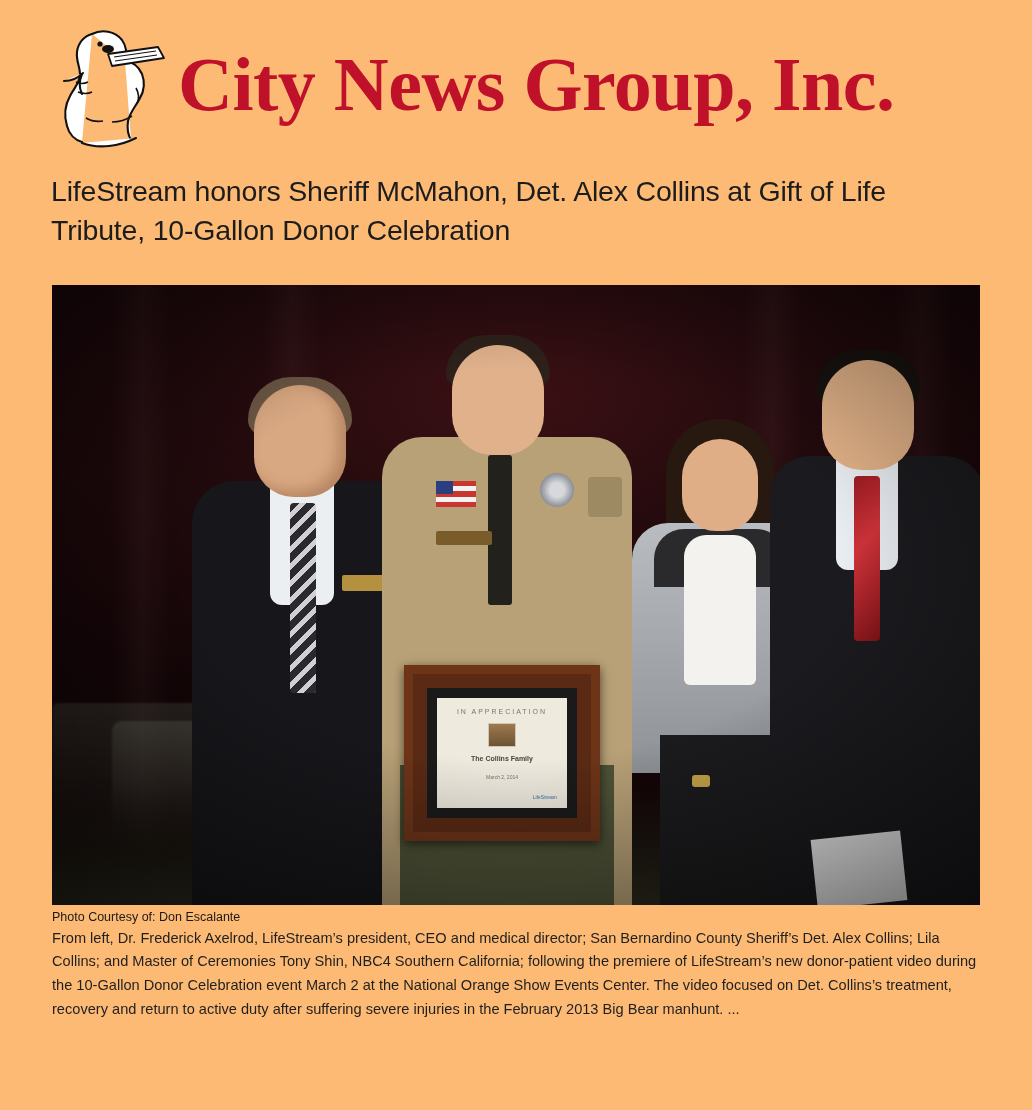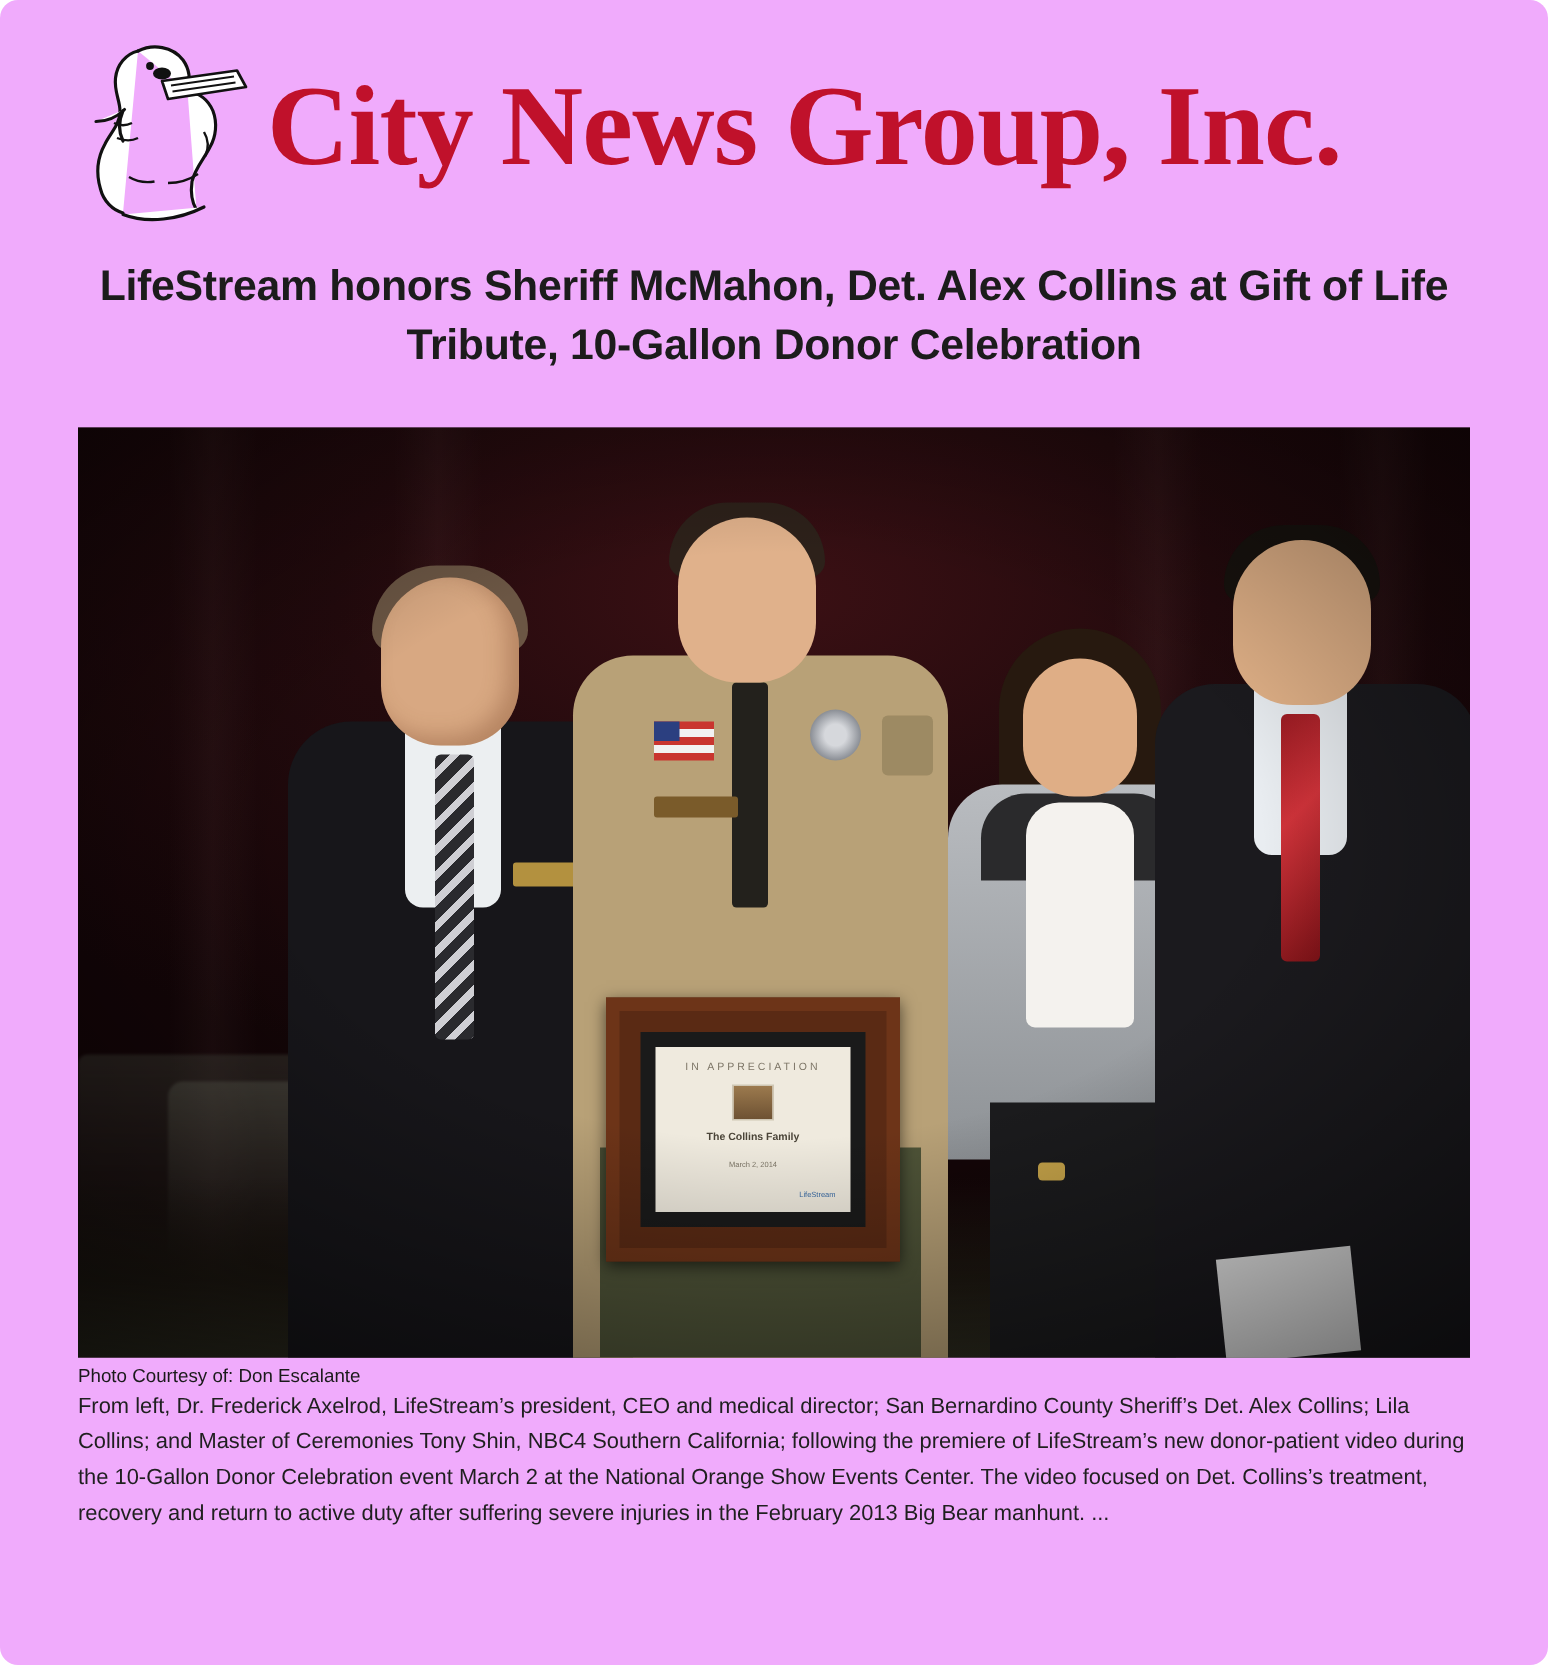--- a/index.html
+++ b/index.html
@@ -11,22 +11,21 @@
     width: 1032px;
     height: 1110px;
     font-family: "Liberation Sans", sans-serif;
     color: #1a1a1a;
     overflow: hidden;
   }
   .page {
     width: 1032px;
     height: 1110px;
     position: relative;
-    background: #f0abfc;
-    border-radius: 12px;
+    background: #fdba74;
   }
 
   
   .masthead {
     padding: 18px 0 0 52px;
     display: flex;
     align-items: center;
     height: 150px;
     box-sizing: border-box;
   }
@@ -45,24 +44,24 @@
     color: #c0112b;
     letter-spacing: -0.5px;
     margin-left: 6px;
     white-space: nowrap;
   }
 
   
   .headline {
     margin: 22px auto 0 auto;
     width: 930px;
-    text-align: center;
+    text-align: left;
     font-size: 28.5px;
     line-height: 1.38;
-    font-weight: bold;
+    font-weight: normal;
     color: #1c1c1c;
     letter-spacing: -0.2px;
   }
 
   
   .photo-wrap {
     margin: 34px 0 0 52px;
     width: 928px;
     height: 620px;
     position: relative;

